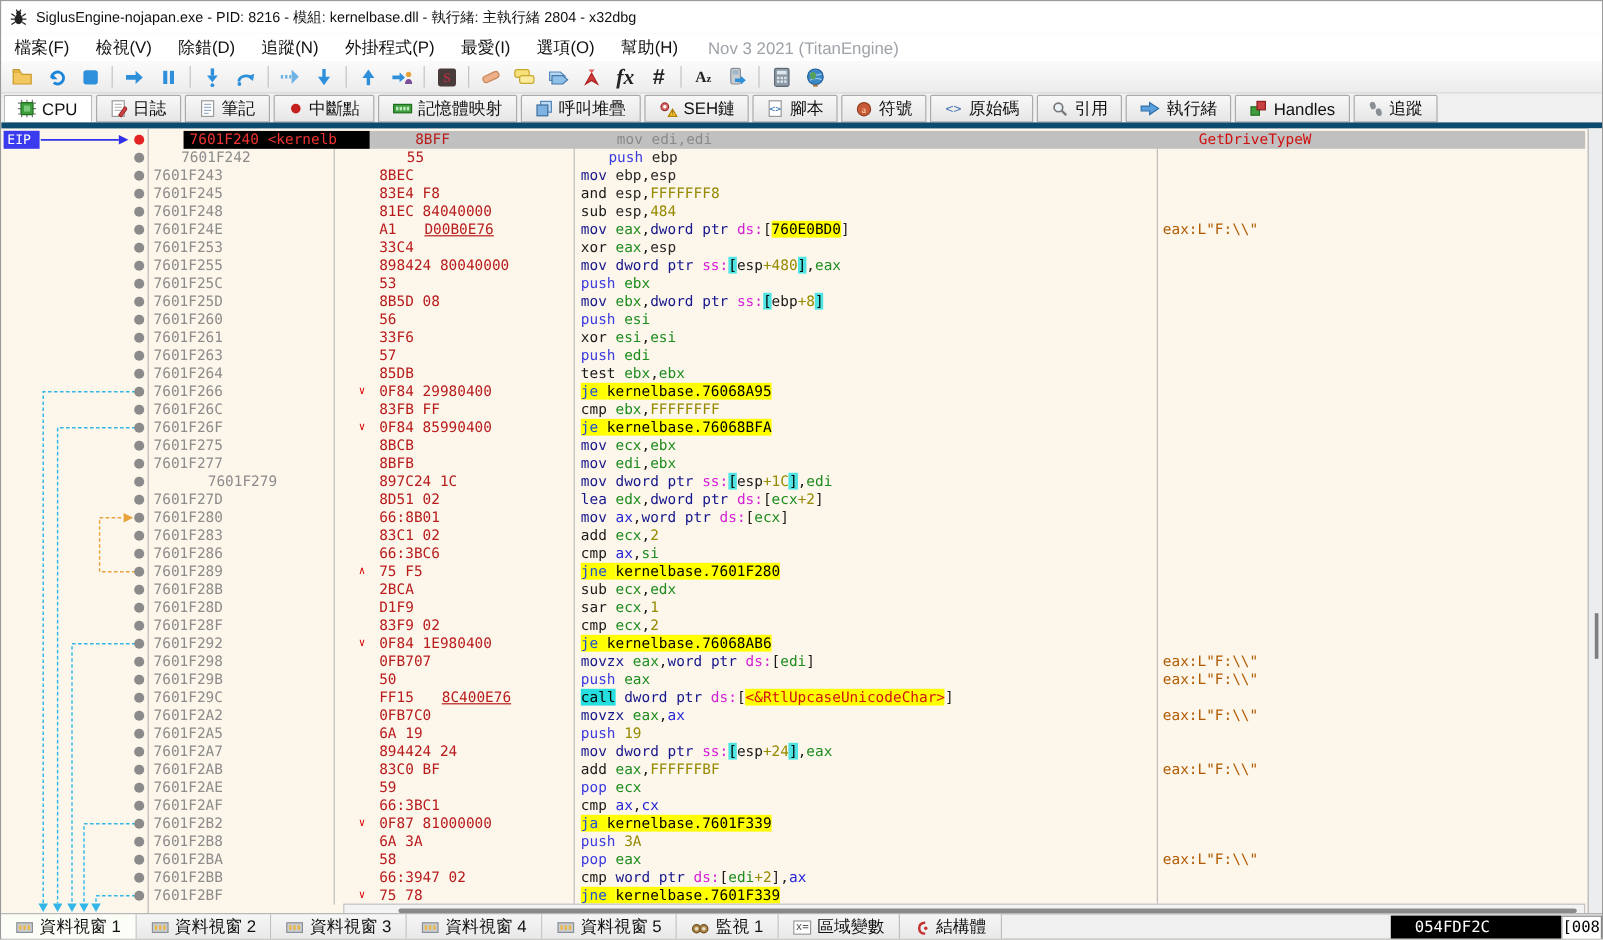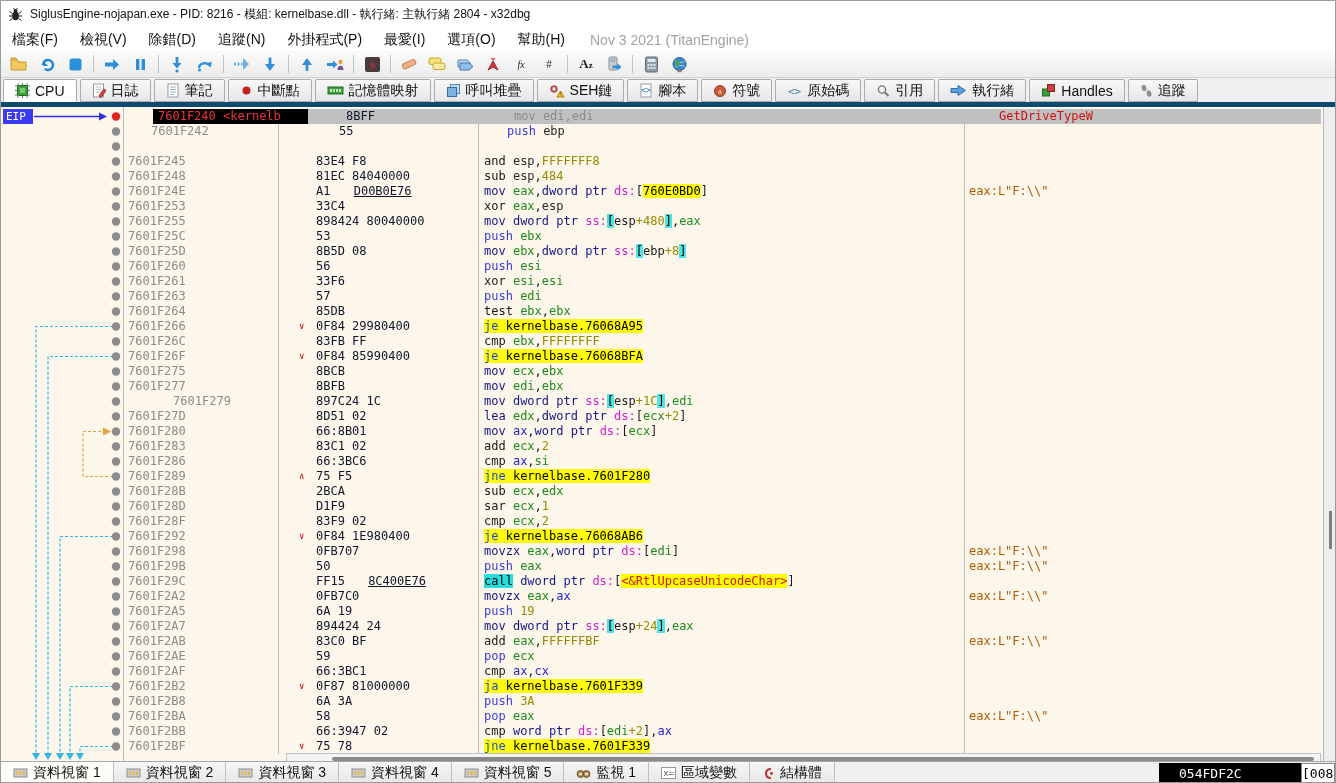--- a/index.html
+++ b/index.html
@@ -8,38 +8,38 @@
   #titlebar{position:absolute;left:0;top:0;width:100%;height:27px;background:#FFFFFF;display:flex;align-items:center;padding-left:7px;box-sizing:border-box;}
   #titlebar .ttext{font-size:12px;color:#111;margin-left:7px;white-space:nowrap;}
   
   #menubar{position:absolute;left:0;top:27px;width:100%;height:23px;background:#FFFFFF;display:flex;align-items:center;font-size:14px;color:#111;}
   #menubar .mitem{padding:2px 11px;white-space:nowrap;cursor:default;}
   #menubar .mbuild{margin-left:14px;color:#9EA3A8;white-space:nowrap;}
   
   #toolbar{position:absolute;left:0;top:50px;width:100%;height:27px;background:linear-gradient(#FBFBFB,#ECECEC);border-bottom:1px solid #D2D2D2;display:flex;align-items:center;padding-left:4px;box-sizing:border-box;}
   .tbtn{width:26px;height:23px;border:none;background:transparent;display:flex;align-items:center;justify-content:center;padding:0;margin:0 1px;}
   .tsep{width:1px;height:18px;background:#C4C4C4;margin:0 4px;}
-  .ticon-text{font-size:10px;font-weight:normal;color:#222;font-style:italic;font-family:"Liberation Serif",serif;}
+  .ticon-text{font-size:18px;font-weight:bold;color:#222;font-style:italic;font-family:"Liberation Serif",serif;}
   
   #tabbar{position:absolute;left:0;top:77px;width:100%;height:24px;background:#F0F0F0;display:flex;align-items:stretch;padding:1px 0 0 2px;box-sizing:border-box;}
   .tab{display:flex;align-items:center;gap:5px;padding:0 11px;margin-right:3px;border:1px solid #ABABAB;border-radius:2px 2px 0 0;background:linear-gradient(#F8F8F8,#E6E6E6);font-size:14px;color:#111;white-space:nowrap;}
   .tab.sel{background:#FFFFFF;border-bottom-color:#FFFFFF;}
   
   #pane{position:absolute;left:0;top:101px;width:1336px;height:659px;background:#FCF6EB;border-top:5px solid #0c4a6e;box-sizing:border-box;}
   #gutter{position:absolute;left:0;top:0;width:122px;height:657px;border-right:1px solid #B9B9B9;}
   #gutter-svg{position:absolute;left:0;top:0;}
   #eipbox{position:absolute;left:2px;top:2px;width:30px;height:15px;background:#3A3AEE;color:#FFF;font-family:"DejaVu Sans Mono",monospace;font-size:11px;line-height:15px;padding-left:3px;box-sizing:border-box;}
   #rows{position:absolute;left:122px;top:2px;width:1198px;height:645px;overflow:hidden;font-family:"DejaVu Sans Mono",monospace;font-size:12px;}
   .vsep{position:absolute;top:0;width:1px;height:645px;background:#BDBDBD;}
   .drow{position:absolute;left:0;width:1198px;height:15px;line-height:15px;white-space:nowrap;}
   .drow.eip{background:#C0C0C0;margin-left:30px;}
   .acell{position:absolute;left:5px;width:148px;color:#8C8C8C;overflow:hidden;}
   .acell-eip{position:absolute;left:0;width:155px;height:15px;background:#000;color:#F03434;padding-left:5px;box-sizing:border-box;overflow:hidden;}
   .mark{position:absolute;left:176px;width:16px;color:#D40000;font-size:9px;}
-  .bcell{position:absolute;left:193px;color:#0f172a;}
+  .bcell{position:absolute;left:193px;color:#b91c1c;}
   .bcell .u{text-decoration:underline;padding-left:16px;}
   .icell{position:absolute;left:361px;color:#141414;}
   .ccell{position:absolute;left:846px;}
   .co{color:#B25A00;}
   .cr{color:#D01010;}
   .t-g{color:#8A8A8A;}
   .t-k{color:#1A1A1A;}
   .t-n{color:#16168C;}
   .t-b{color:#3B3BE0;}
   .t-r{color:#1E8C1E;}
@@ -449,20 +449,25 @@
           <span class="acell-eip">7601F240 &lt;kernelb</span>
           <span class="bcell"><span>8BFF</span></span>
           <span class="icell"><span class="t-g">mov edi,edi</span></span>
           <span class="ccell cr">GetDriveTypeW</span>
         </div>
         <div class="drow" style="top: 15px; margin-left: 23px;">
           <span class="acell">7601F242</span>
           <span class="bcell"><span>55</span></span>
           <span class="icell"><span class="t-b">push </span><span class="t-d">ebp</span></span>
         </div>
+        <div class="drow" style="top: 30px;">
+          <span class="acell">7601F243</span>
+          <span class="bcell"><span>8BEC</span></span>
+          <span class="icell"><span class="t-n">mov </span><span class="t-d">ebp</span><span class="t-k">,</span><span class="t-d">esp</span></span>
+        </div>
         <div class="drow" style="top: 45px;">
           <span class="acell">7601F245</span>
           <span class="bcell"><span>83E4 F8</span></span>
           <span class="icell"><span class="t-k">and </span><span class="t-d">esp</span><span class="t-k">,</span><span class="t-o">FFFFFFF8</span></span>
         </div>
         <div class="drow" style="top: 60px;">
           <span class="acell">7601F248</span>
           <span class="bcell"><span>81EC 84040000</span></span>
           <span class="icell"><span class="t-k">sub </span><span class="t-d">esp</span><span class="t-k">,</span><span class="t-o">484</span></span>
         </div>

